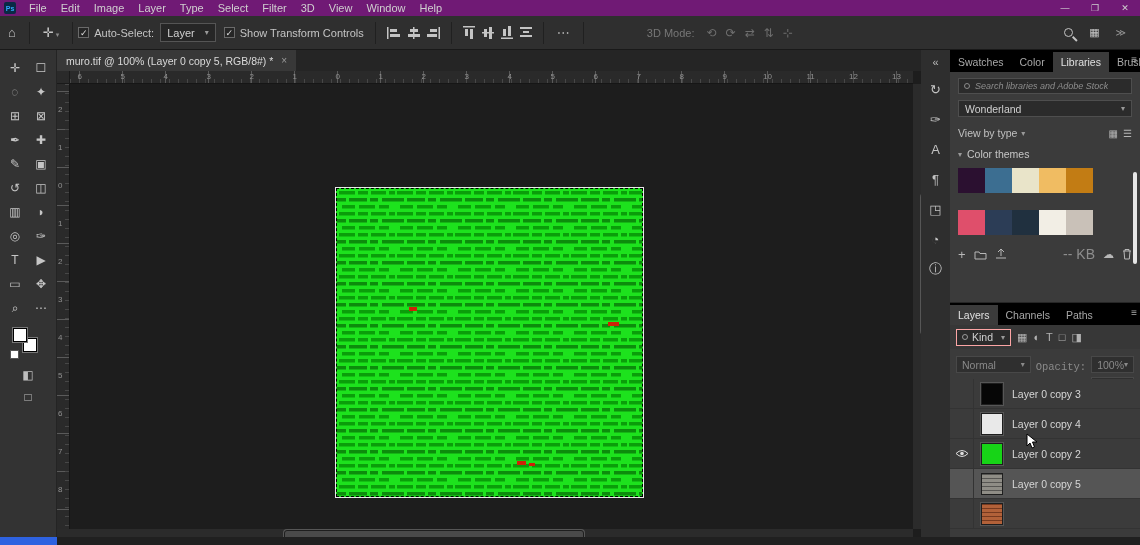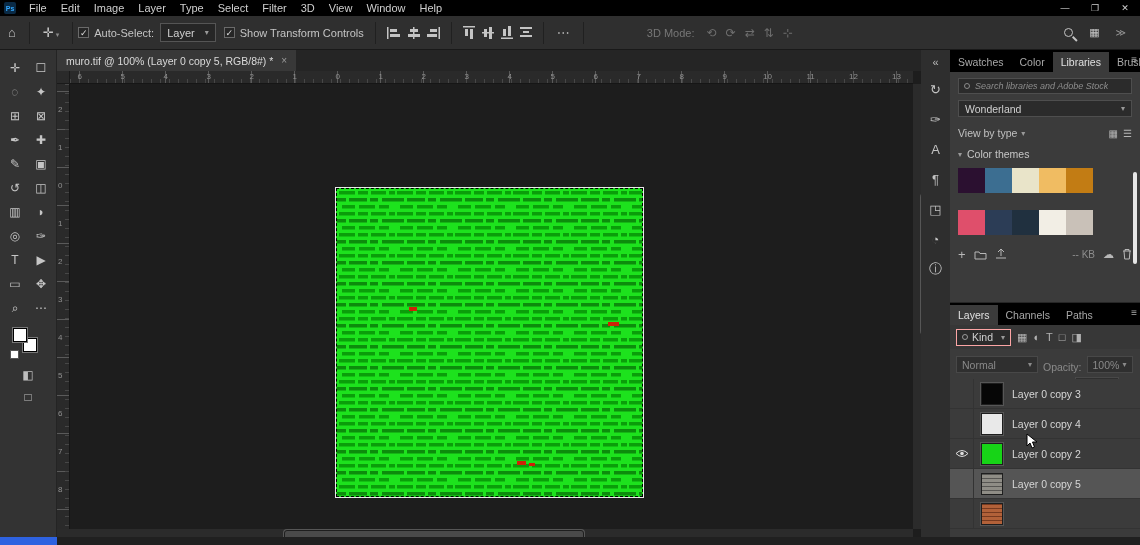--- a/index.html
+++ b/index.html
@@ -1,20 +1,20 @@
 <!DOCTYPE html>
 <html><head>
 <meta charset="utf-8">
 <style>
   * { margin:0; padding:0; box-sizing:border-box; }
   body { font-family:"Liberation Sans", sans-serif; background:#111; }
   .app { position:relative; width:1140px; height:545px; overflow:hidden; background:#1d1d1d; color:#c8c8c8; font-size:11px; }
 
   
-  .menubar { position:absolute; left:0; top:0; width:1140px; height:16px; background:#000000; display:flex; align-items:center; z-index:30; }
+  .menubar { position:absolute; left:0; top:0; width:1140px; height:16px; background:#701a75; display:flex; align-items:center; z-index:30; }
   .ps-logo { width:12px; height:12px; margin:0 6px 0 4px; background:#0a2a45; color:#31a8ff; font-size:7px; font-weight:bold; display:flex; align-items:center; justify-content:center; border-radius:2px; }
   .menu-item { padding:0 7px; font-size:11px; color:#cfcfcf; line-height:16px; cursor:default; }
   .win-controls { position:absolute; right:0; top:0; height:16px; display:flex; }
   .win-btn { width:30px; text-align:center; font-size:9px; color:#cfcfcf; line-height:16px; }
 
   
   .optionsbar { position:absolute; left:0; top:16px; width:1140px; height:34px; background:#2f2f2f; border-bottom:1px solid #191919; display:flex; align-items:center; z-index:29; }
   .ob-icon { color:#c4c4c4; font-size:13px; padding:0 8px; }
   .ob-sep { width:1px; height:22px; background:#202020; margin:0 5px; }
   .chk { width:11px; height:11px; background:#262626; border:1px solid #6a6a6a; color:#ddd; font-size:9px; line-height:10px; text-align:center; margin-right:5px; }
@@ -85,33 +85,33 @@
   .lib-select { margin-top:6px; height:17px; background:#2b2b2b; border:1px solid #4e4e4e; display:flex; align-items:center; justify-content:space-between; padding:0 6px; font-size:10.5px; color:#d0d0d0; }
   .viewby { margin-top:10px; display:flex; align-items:center; font-size:10.5px; color:#c0c0c0; }
   .viewby .car { font-size:8px; color:#999; margin-left:4px; }
   .viewby .vicons { margin-left:auto; display:flex; gap:5px; color:#b5b5b5; font-size:10px; }
   .lib-section { margin-top:9px; font-size:10.5px; color:#c6c6c6; display:flex; align-items:center; }
   .lib-section .car { font-size:8px; color:#999; margin-right:5px; }
   .swatch-row { display:flex; margin-top:8px; }
   .swatch-row + .swatch-row { margin-top:17px; }
   .swatch { width:27px; height:25px; display:block; }
   .lib-bottom { display:flex; align-items:center; margin-top:10px; height:18px; color:#b8b8b8; font-size:12px; gap:8px; }
-  .lib-bottom .kb { margin-left:auto; font-size:10px; color:#8d8d8d; }
+  .lib-bottom .kb { margin-left:auto; font-size:14px; color:#8d8d8d; }
   .lib-scrollthumb { position:absolute; right:3px; top:100px; width:4px; height:92px; background:#e6e6e6; border-radius:2px; }
 
   .layers-block { position:absolute; left:0; top:252px; right:0; bottom:0; border-top:1px solid #262626; }
   .filter-row { display:flex; align-items:center; height:24px; padding:0 6px; background:#373737; gap:6px; }
   .kind-box { height:17px; background:#2b2b2b; border:1px solid #fca5a5; display:flex; align-items:center; padding:0 5px; font-size:10.5px; color:#cfcfcf; gap:4px; }
   .kind-box .car { font-size:8px; color:#999; margin-left:4px; }
   .f-ico { color:#b2b2b2; font-size:11px; }
   .blend-row { display:flex; align-items:flex-end; height:24px; padding:0 6px; gap:5px; }
   .sel-dim { height:17px; background:#2f2f2f; border:1px solid #484848; display:flex; align-items:center; justify-content:space-between; padding:0 5px; font-size:10.5px; color:#8a8a8a; }
   .blend-row .blend { width:82px; }
   .blend-row .opbox { width:46px; }
-  .lbl-dim { font-size:10.5px; color:#8a8a8a; }
+  .lbl-dim { font-size:10.5px; color:#8a8a8a;font-family:Liberation Mono, monospace; }
   .lock-row { display:flex; align-items:center; height:24px; padding:0 6px; gap:6px; color:#9c9c9c; }
   .lock-row .f-ico { font-size:10px; }
   .lock-row .fillbox { width:44px; }
   .layer-list { position:absolute; left:0; top:76px; right:0; bottom:0; overflow:hidden; }
   .layer-row { display:flex; align-items:center; height:30px; border-bottom:1px solid #333333; background:#3b3b3b; }
   .layer-row.selected { background:#555555; }
   .eye-cell { width:24px; height:30px; border-right:1px solid #333333; display:flex; align-items:center; justify-content:center; flex:none; }
   .thumb { width:22px; height:22px; margin-left:7px; border:1px solid #1e1e1e; box-shadow:0 0 0 1px #565656; flex:none; }
   .thumb.tex-gray { background-image:repeating-linear-gradient(to bottom,rgba(40,40,40,.55) 0 1px,transparent 1px 4px); }
   .thumb.tex-orange { background-image:repeating-linear-gradient(to bottom,rgba(70,25,10,.55) 0 1px,transparent 1px 4px); }

